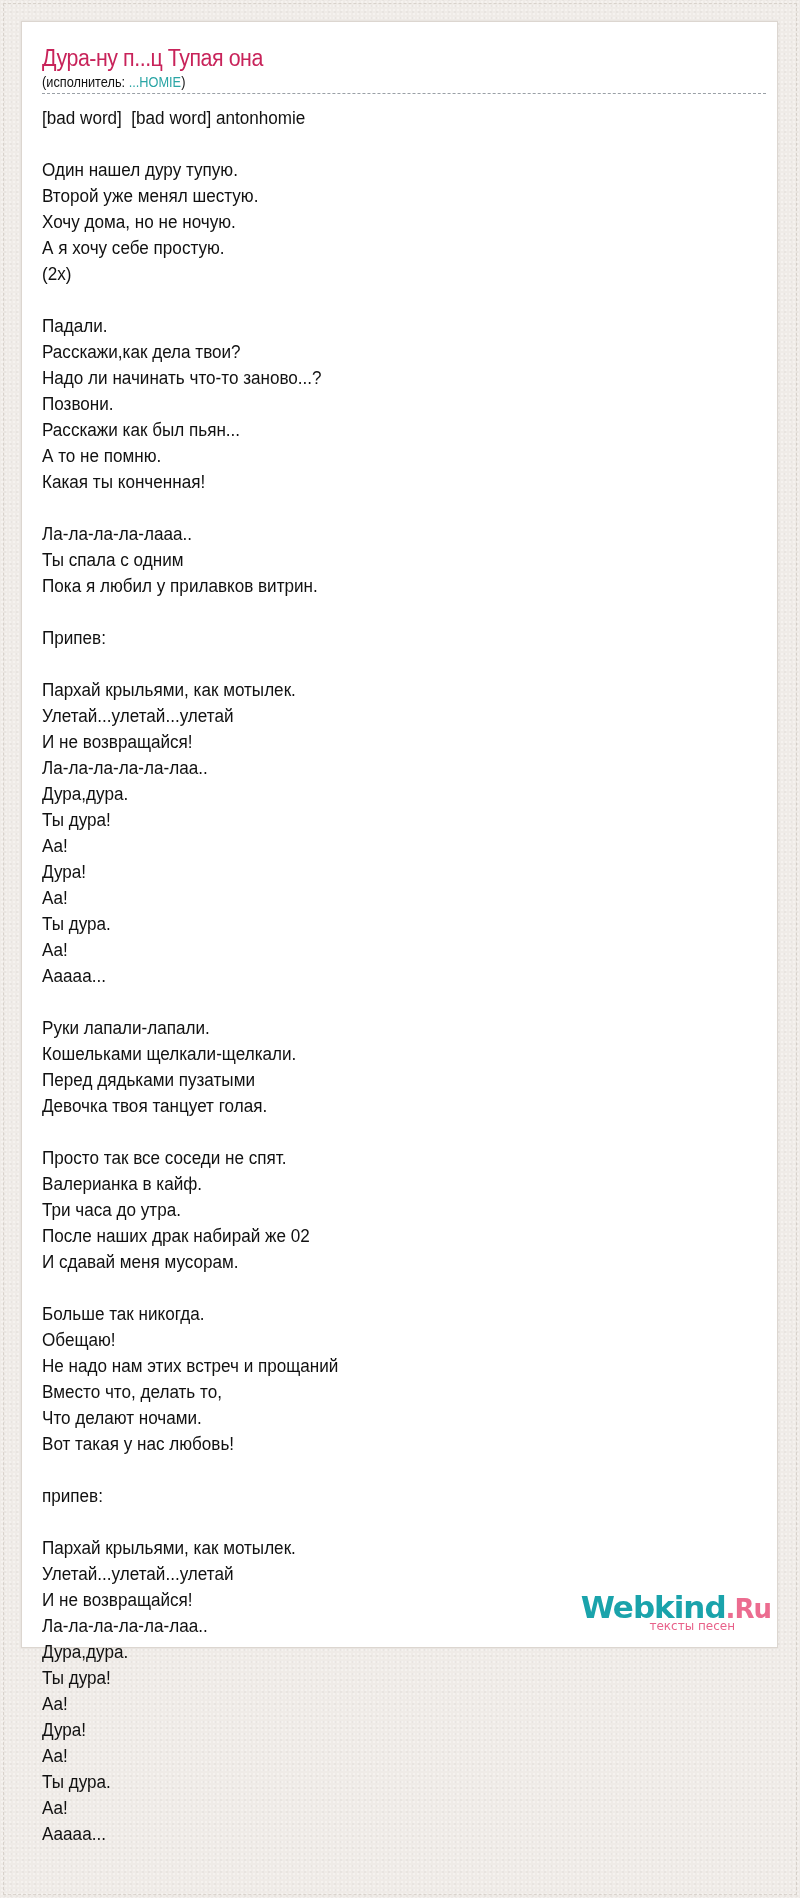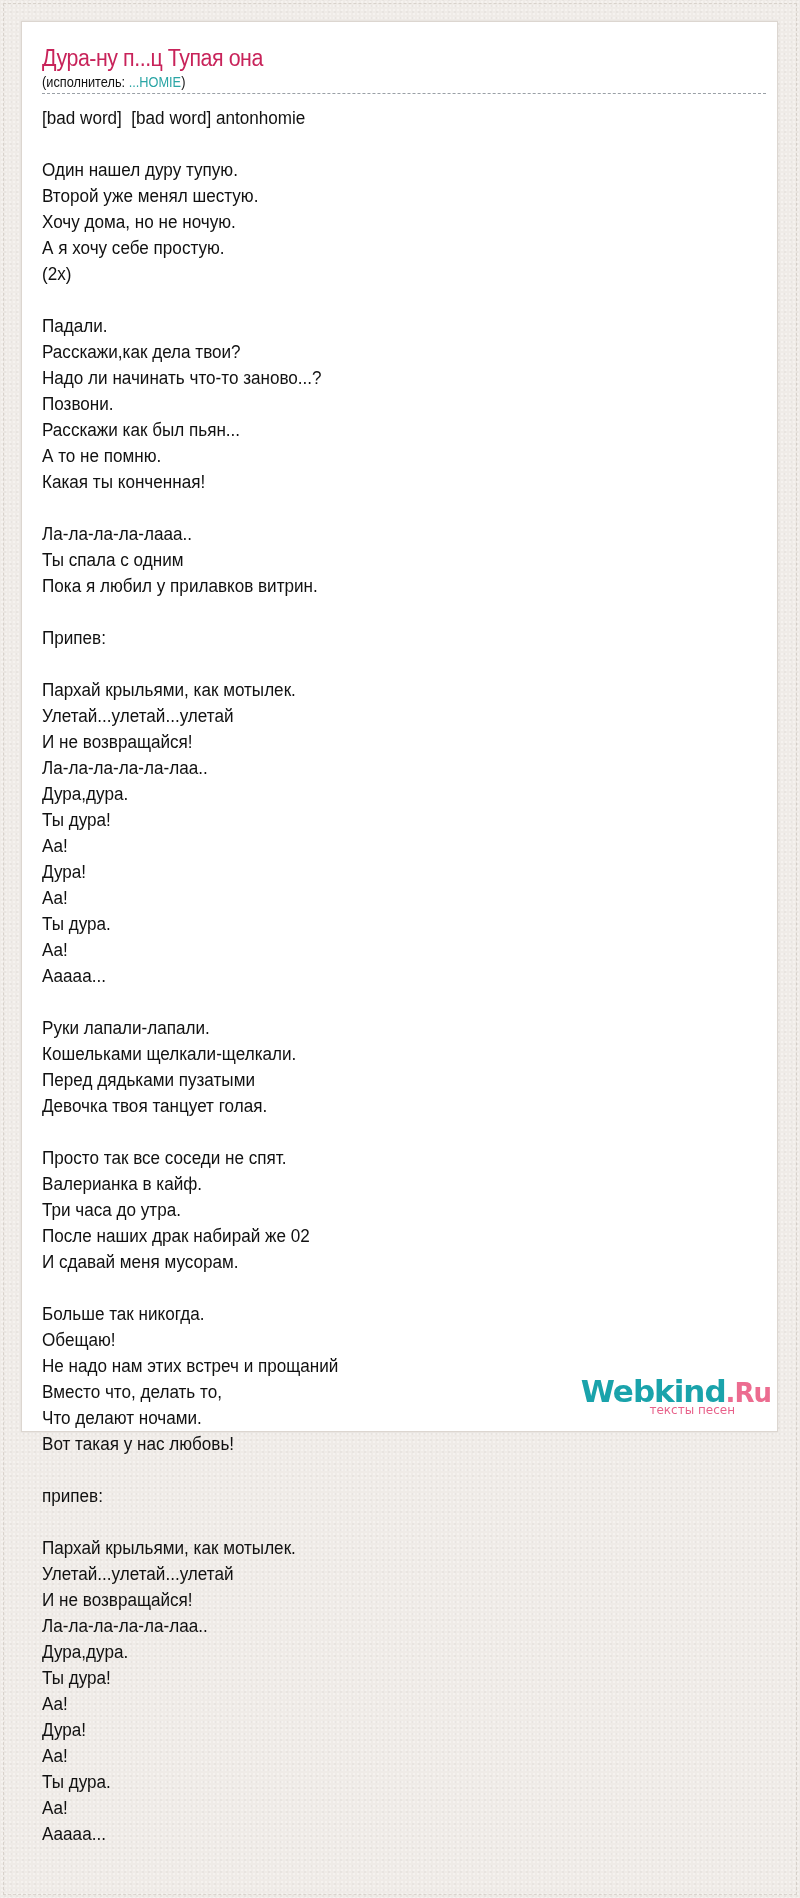--- a/index.html
+++ b/index.html
@@ -16,21 +16,21 @@
     overflow: hidden;
   }
   .frame-border {
     position: absolute; left: 3px; top: 3px; right: 3px; bottom: 3px;
     border: 1px dashed rgba(190,180,170,0.45);
     pointer-events: none;
   }
   .card {
     position: absolute;
     left: 21px; top: 21px;
-    width: 757px; height: 1411px;
+    width: 757px; height: 1627px;
     background: #ffffff;
     border: 1px solid #dcd6d0;
     box-shadow: 0 0 2px rgba(0,0,0,0.08);
     box-sizing: border-box;
   }
   .title {
     position: absolute; left: 20px; top: 22px;
     font-size: 23px; line-height: 28px;
     color: #c8235a;
     letter-spacing: -0.5px;

